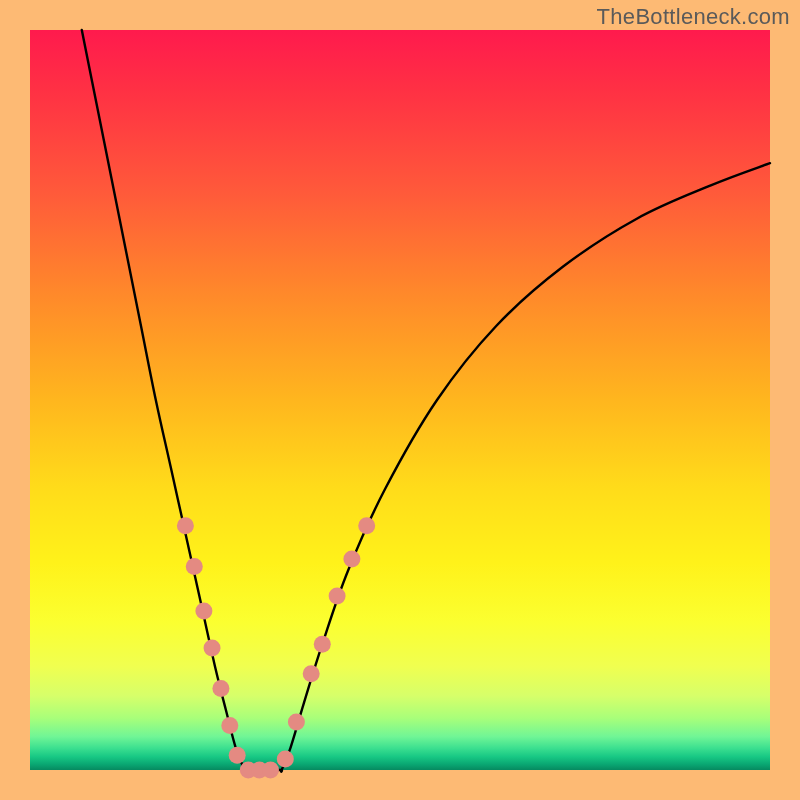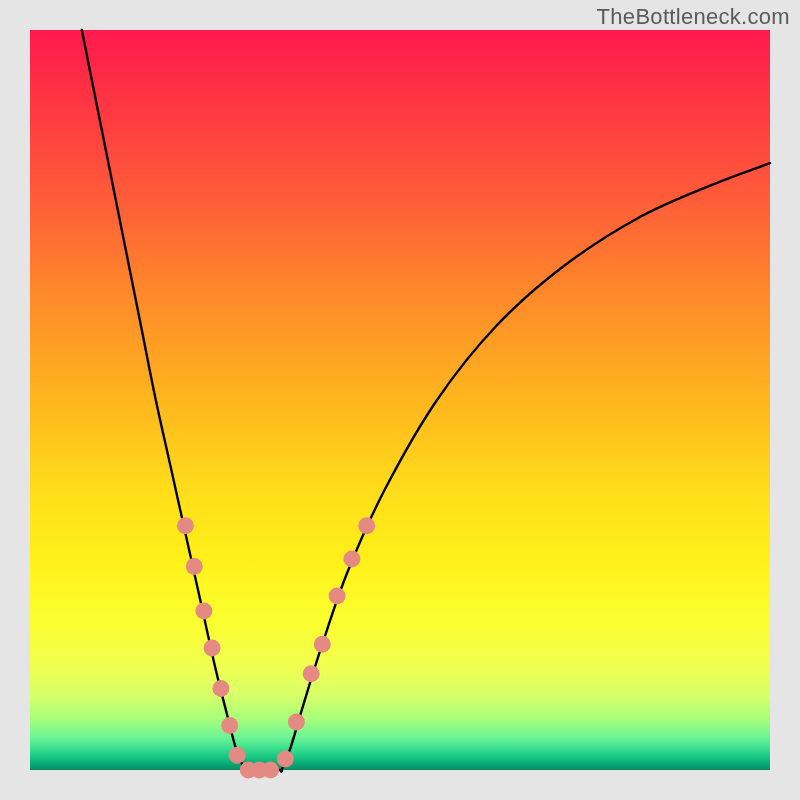--- a/index.html
+++ b/index.html
@@ -8,21 +8,21 @@
     width: 800px;
     height: 800px;
     overflow: hidden;
     background: #000;
     font-family: Arial, Helvetica, sans-serif;
   }
   .frame {
     position: relative;
     width: 800px;
     height: 800px;
-    background: #e5e5e5;
+    background: #fdba74;
   }
   .plot-area {
     position: absolute;
     left: 30px;
     top: 30px;
     width: 740px;
     height: 740px;
     background: linear-gradient(to bottom,
       #ff1a4d 0%,
       #ff3044 8%,

